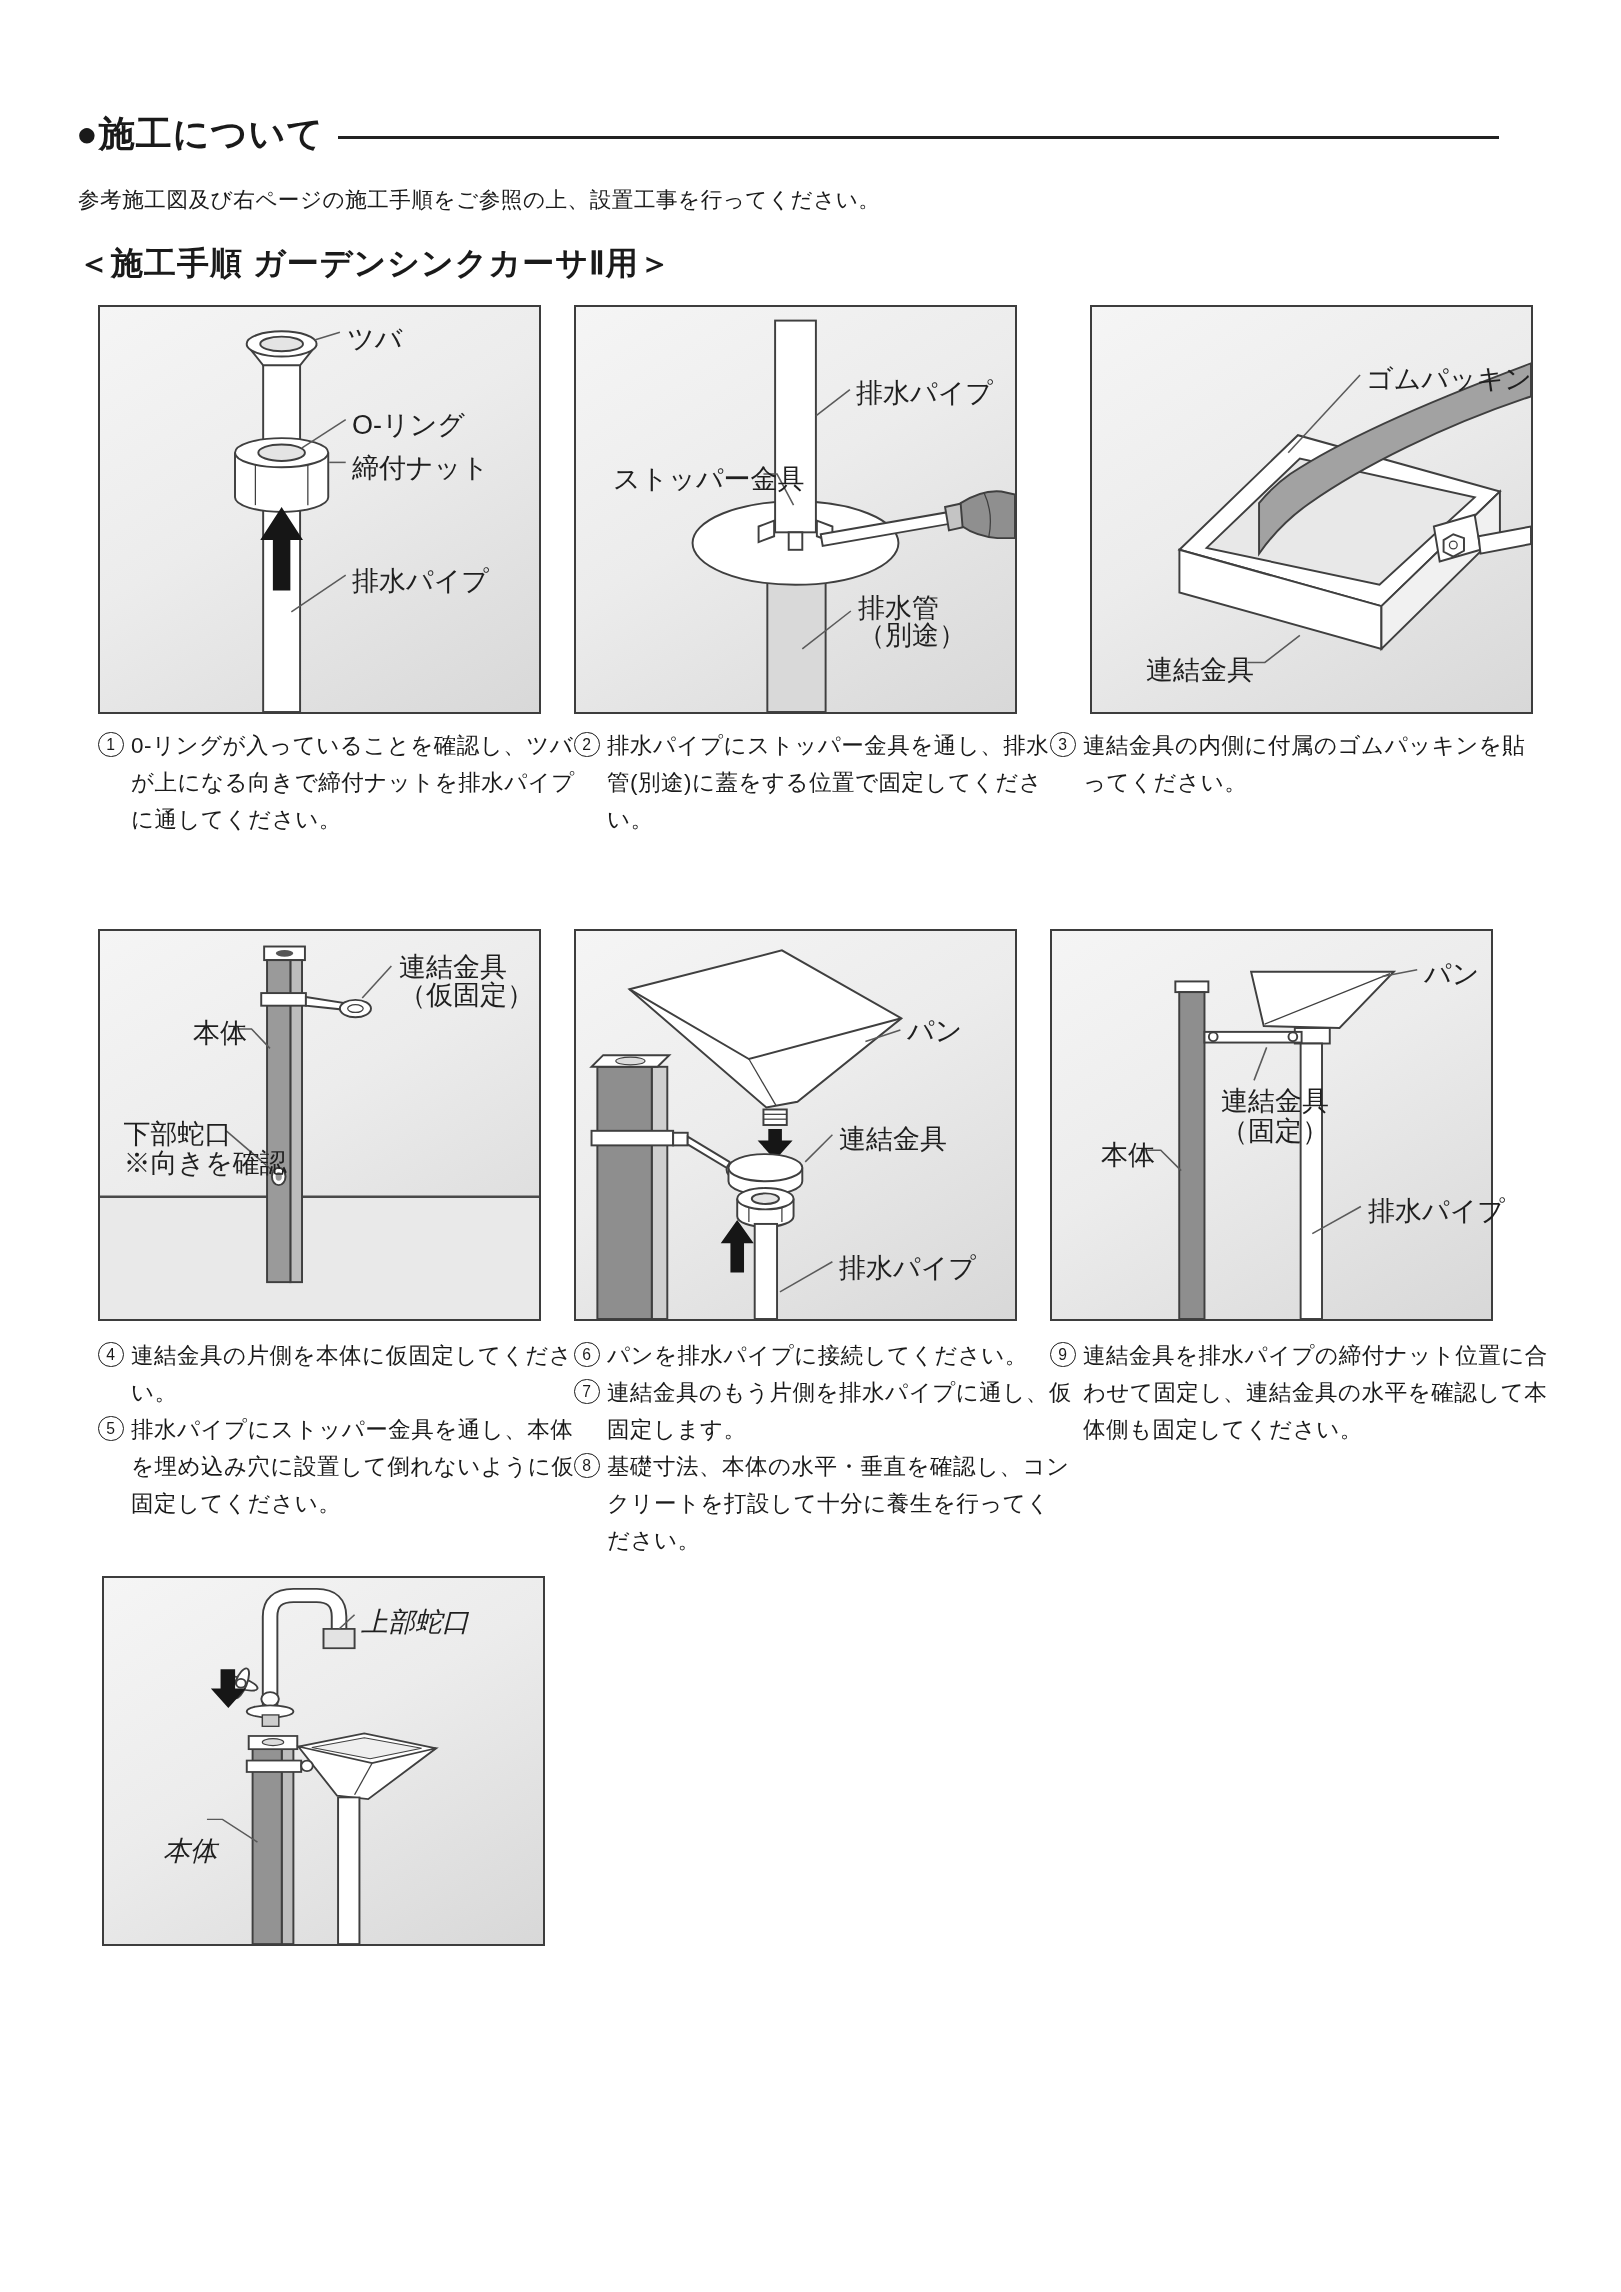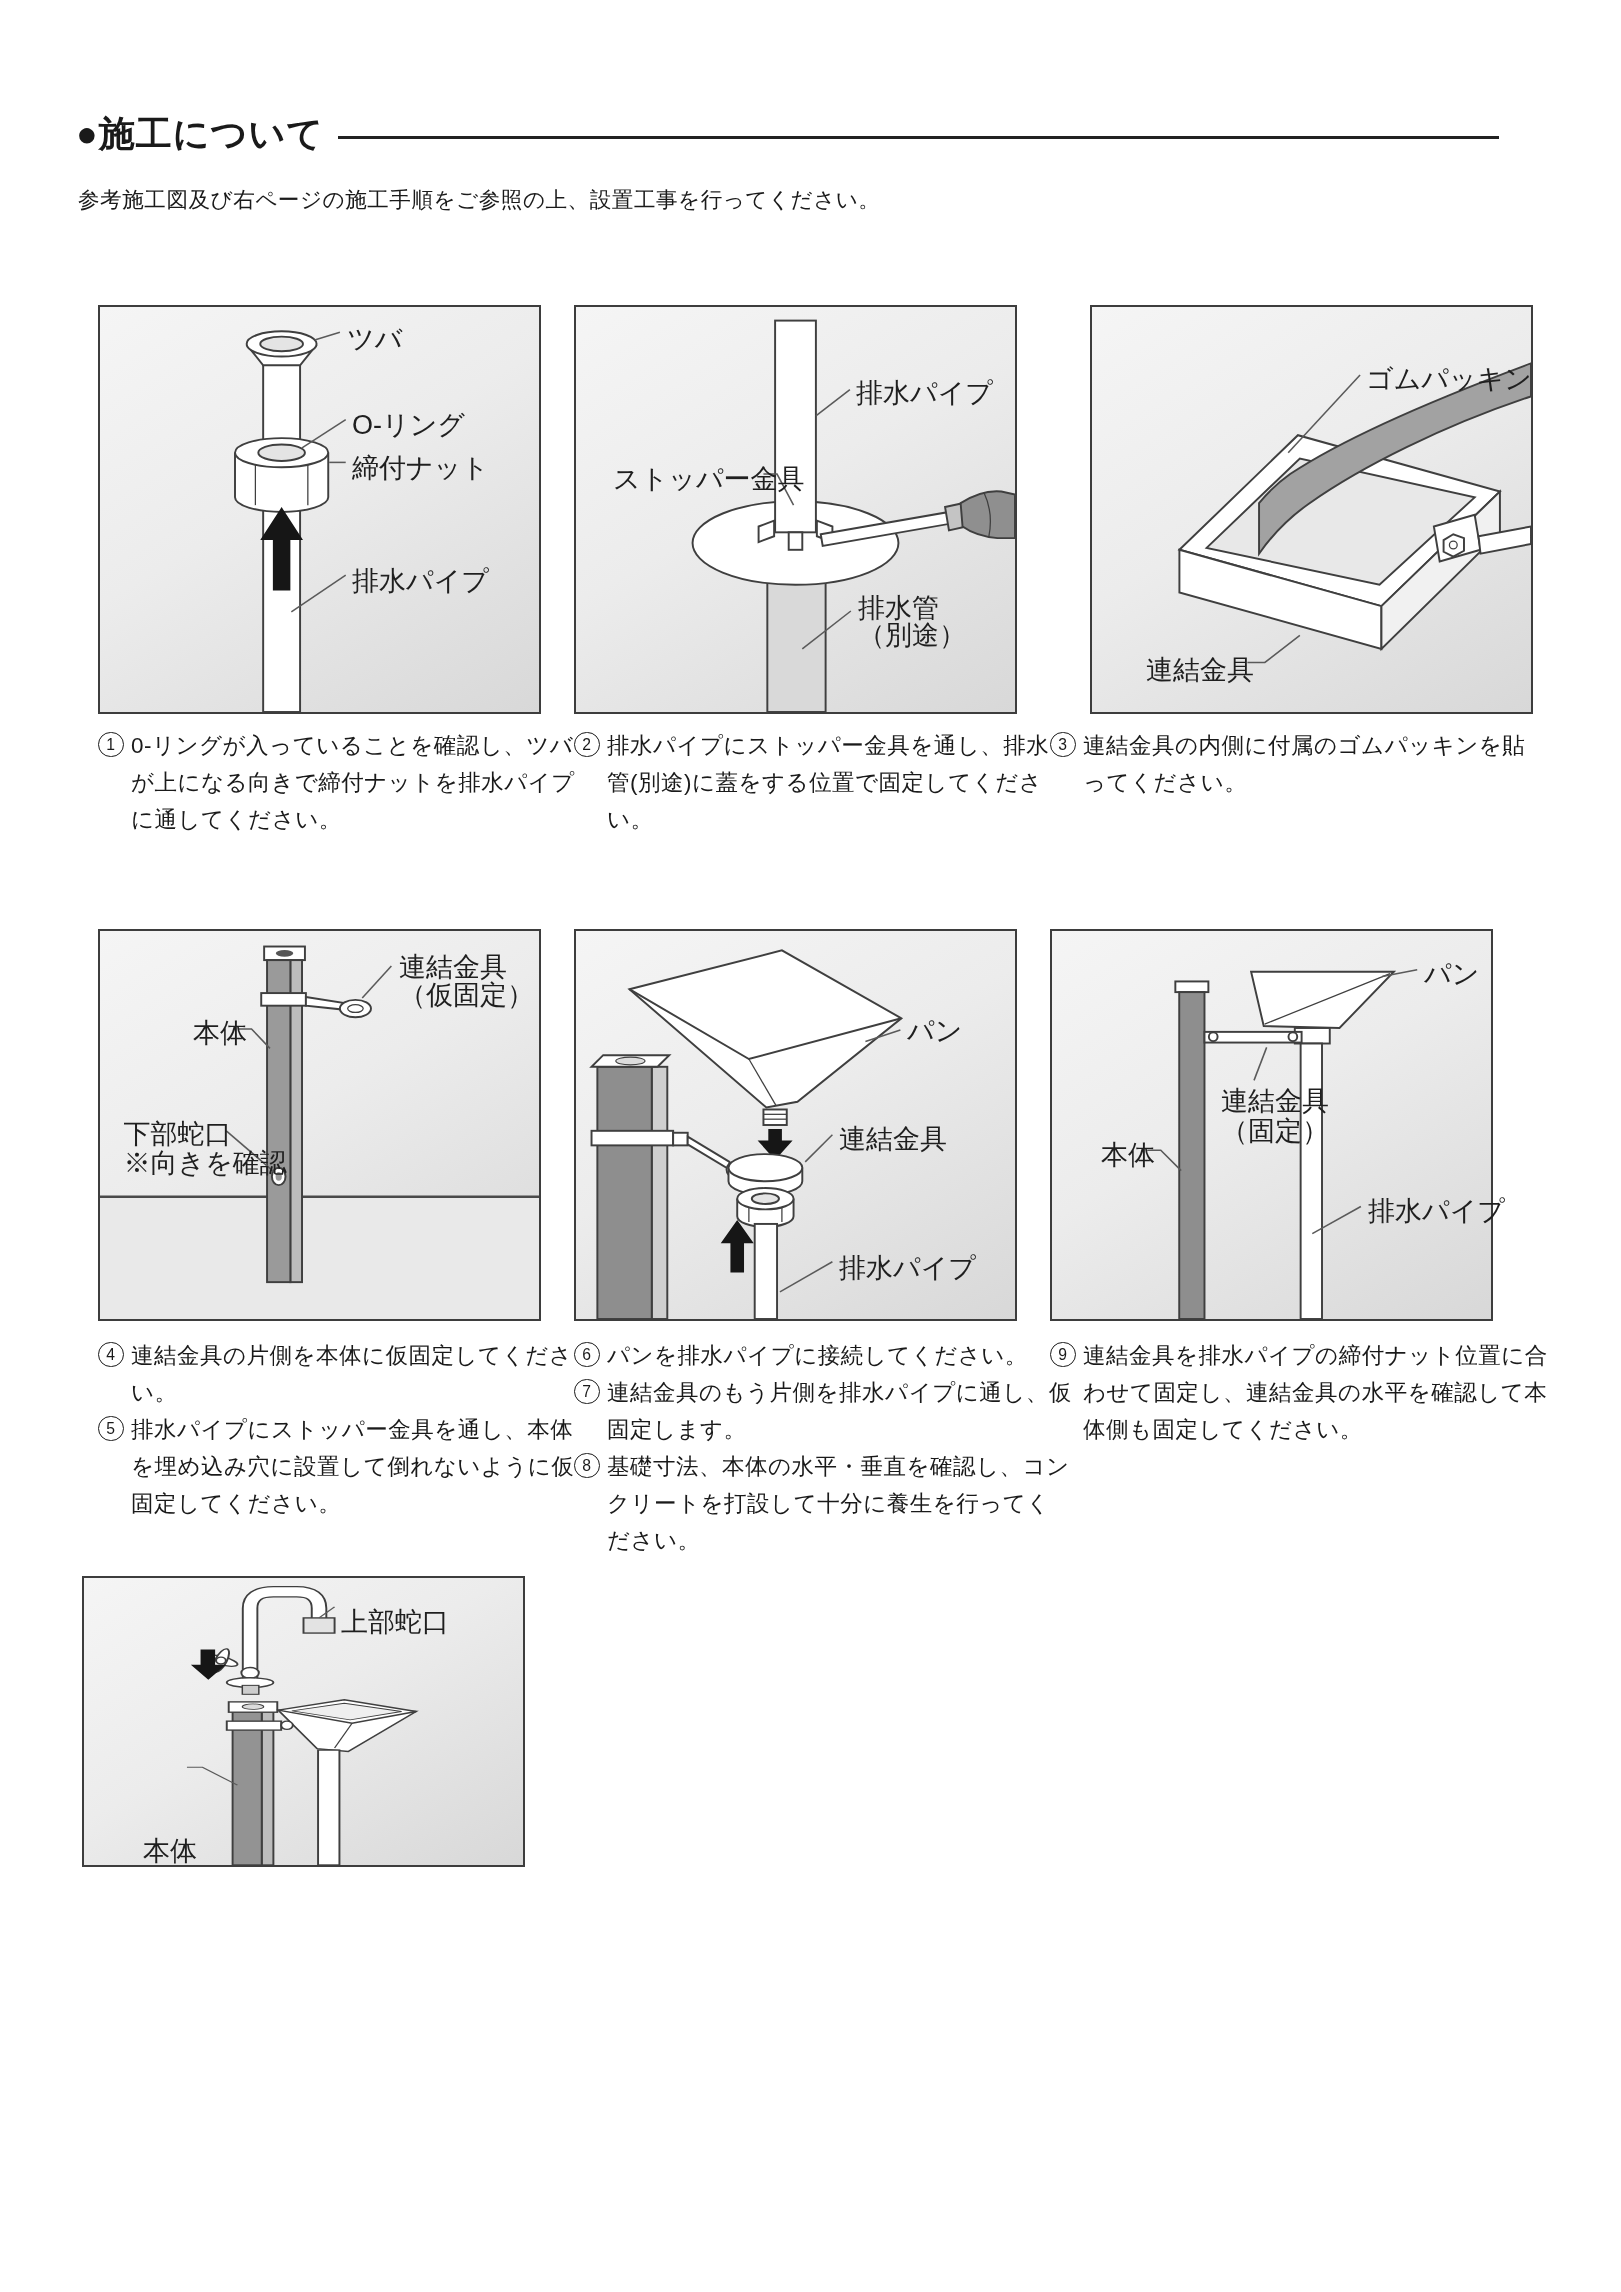--- a/index.html
+++ b/index.html
@@ -15,21 +15,21 @@
          background:linear-gradient(150deg,#f5f5f5 0%,#ececec 45%,#d8d8d8 100%);}
   .panel svg{position:absolute;left:0;top:0;width:100%;height:100%;}
   .plabel{position:absolute;font-size:27px;color:#1f1f1f;white-space:nowrap;line-height:1.2;}
 
   #p1{left:98px;top:305px;height:409px;}
   #p2{left:574px;top:305px;height:409px;}
   #p3{left:1050px;top:305px;height:409px;margin-left:40px;}
   #p4{left:98px;top:929px;height:392px;}
   #p5{left:574px;top:929px;height:392px;}
   #p6{left:1050px;top:929px;height:392px;}
-  #p7{left:82px;top:1576px;height:291px;}
+  #p7{left:102px;top:1576px;height:370px;font-style:italic;}
 
   .caption{position:absolute;width:498px;font-size:22.5px;line-height:37px;letter-spacing:0.5px;}
   #c1{left:98px;top:727px;}
   #c2{left:574px;top:727px;}
   #c3{left:1050px;top:727px;}
   #c4{left:98px;top:1337px;}
   #c5{left:574px;top:1337px;}
   #c6{left:1050px;top:1337px;}
   #c7{left:98px;top:2003px;}
   .instr{display:flex;}
@@ -50,20 +50,21 @@
 </head>
 <body>
 
 <div class="page">
 
   <div class="header">
     <span class="header-title">●施工について</span>
     <span class="header-rule"></span>
   </div>
   <div class="intro">参考施工図及び右ページの施工手順をご参照の上、設置工事を行ってください。</div>
+  <div class="section-title">＜施工手順 ガーデンシンクカーサⅡ用＞</div>
 
   <section class="panel" id="p1">
     <svg viewBox="0 0 452 417" preserveAspectRatio="none">
       <rect class="w" x="168" y="50" width="38" height="367"></rect>
       <polygon class="w" points="152,40 222,40 206,60 168,60"></polygon>
       <ellipse class="w" cx="187" cy="38" rx="36" ry="13"></ellipse>
       <ellipse class="lg" cx="187" cy="38" rx="22" ry="7.5"></ellipse>
       <path class="w" d="M139,150 v46 a48,15 0 0 0 96,0 v-46"></path>
       <line class="thin" x1="160" y1="158" x2="160" y2="204"></line>
       <line class="thin" x1="214" y1="158" x2="214" y2="204"></line>

